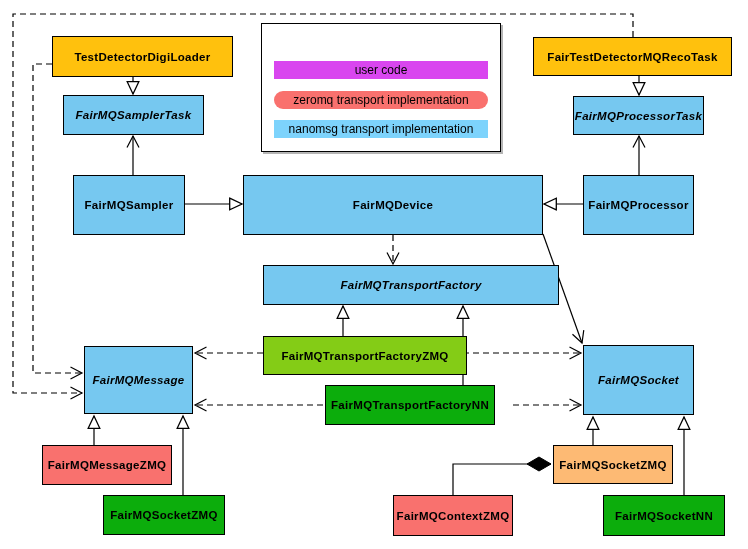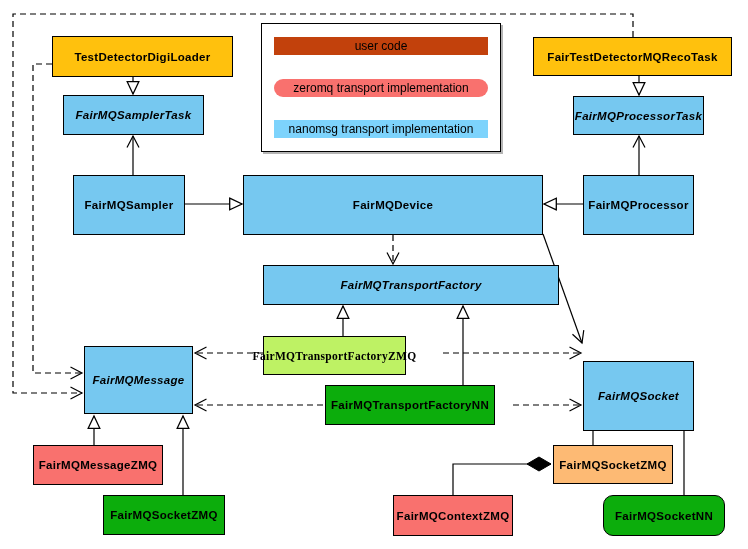--- a/index.html
+++ b/index.html
@@ -127,51 +127,51 @@
       </div>
       <div class="node" style="left: 243px; top: 175px; width: 300px; height: 60px; background: rgb(118, 200, 240);">
         <span>FairMQDevice</span>
       </div>
       <div class="node" style="left: 583px; top: 175px; width: 111px; height: 60px; background: rgb(118, 200, 240);">
         <span>FairMQProcessor</span>
       </div>
       <div class="node abstract" style="left: 263px; top: 265px; width: 296px; height: 40px; background: rgb(118, 200, 240);">
         <span>FairMQTransportFactory</span>
       </div>
-      <div class="node" style="left: 263px; top: 336px; width: 143px; height: 39px; background: #bef264; font-family: Liberation Serif, serif;">
+      <div class="node" style="left: 263px; top: 336px; width: 204px; height: 39px; background: #84cc16;">
         <span>FairMQTransportFactoryZMQ</span>
       </div>
       <div class="node" style="left: 325px; top: 385px; width: 170px; height: 40px; background: rgb(12, 173, 12);">
         <span>FairMQTransportFactoryNN</span>
       </div>
       <div class="node abstract" style="left: 84px; top: 346px; width: 109px; height: 68px; background: rgb(118, 200, 240);">
         <span>FairMQMessage</span>
       </div>
-      <div class="node abstract" style="left: 583px; top: 345px; width: 111px; height: 70px; background: rgb(118, 200, 240); margin-top: 16px;">
+      <div class="node abstract" style="left: 583px; top: 345px; width: 111px; height: 70px; background: rgb(118, 200, 240);">
         <span>FairMQSocket</span>
       </div>
-      <div class="node" style="left: 33px; top: 445px; width: 130px; height: 40px; background: rgb(249, 113, 110);">
+      <div class="node" style="left: 42px; top: 445px; width: 130px; height: 40px; background: rgb(249, 113, 110);">
         <span>FairMQMessageZMQ</span>
       </div>
       <div class="node" style="left: 103px; top: 495px; width: 122px; height: 40px; background: rgb(12, 173, 12);">
         <span>FairMQSocketZMQ</span>
       </div>
       <div class="node" style="left: 393px; top: 495px; width: 120px; height: 41px; background: rgb(249, 113, 110);">
         <span>FairMQContextZMQ</span>
       </div>
       <div class="node" style="left: 553px; top: 445px; width: 120px; height: 39px; background: #fdba74;">
         <span>FairMQSocketZMQ</span>
       </div>
-      <div class="node" style="left: 603px; top: 495px; width: 122px; height: 41px; background: rgb(12, 173, 12); border-radius: 10px;">
+      <div class="node" style="left: 603px; top: 495px; width: 122px; height: 41px; background: rgb(12, 173, 12);">
         <span>FairMQSocketNN</span>
       </div>
     </div>
 
   <div id="legend">
-      <div class="legend-bar" style="background: #c2410c;">
+      <div class="legend-bar" style="background: #d946ef; margin-top: 24px;">
         <span>user code</span>
       </div>
       <div class="legend-bar" style="background: rgb(249, 113, 110); border-radius: 9px;">
         <span>zeromq transport implementation</span>
       </div>
       <div class="legend-bar" style="background: #7dd3fc;">
         <span>nanomsg transport implementation</span>
       </div>
     </div>
 

